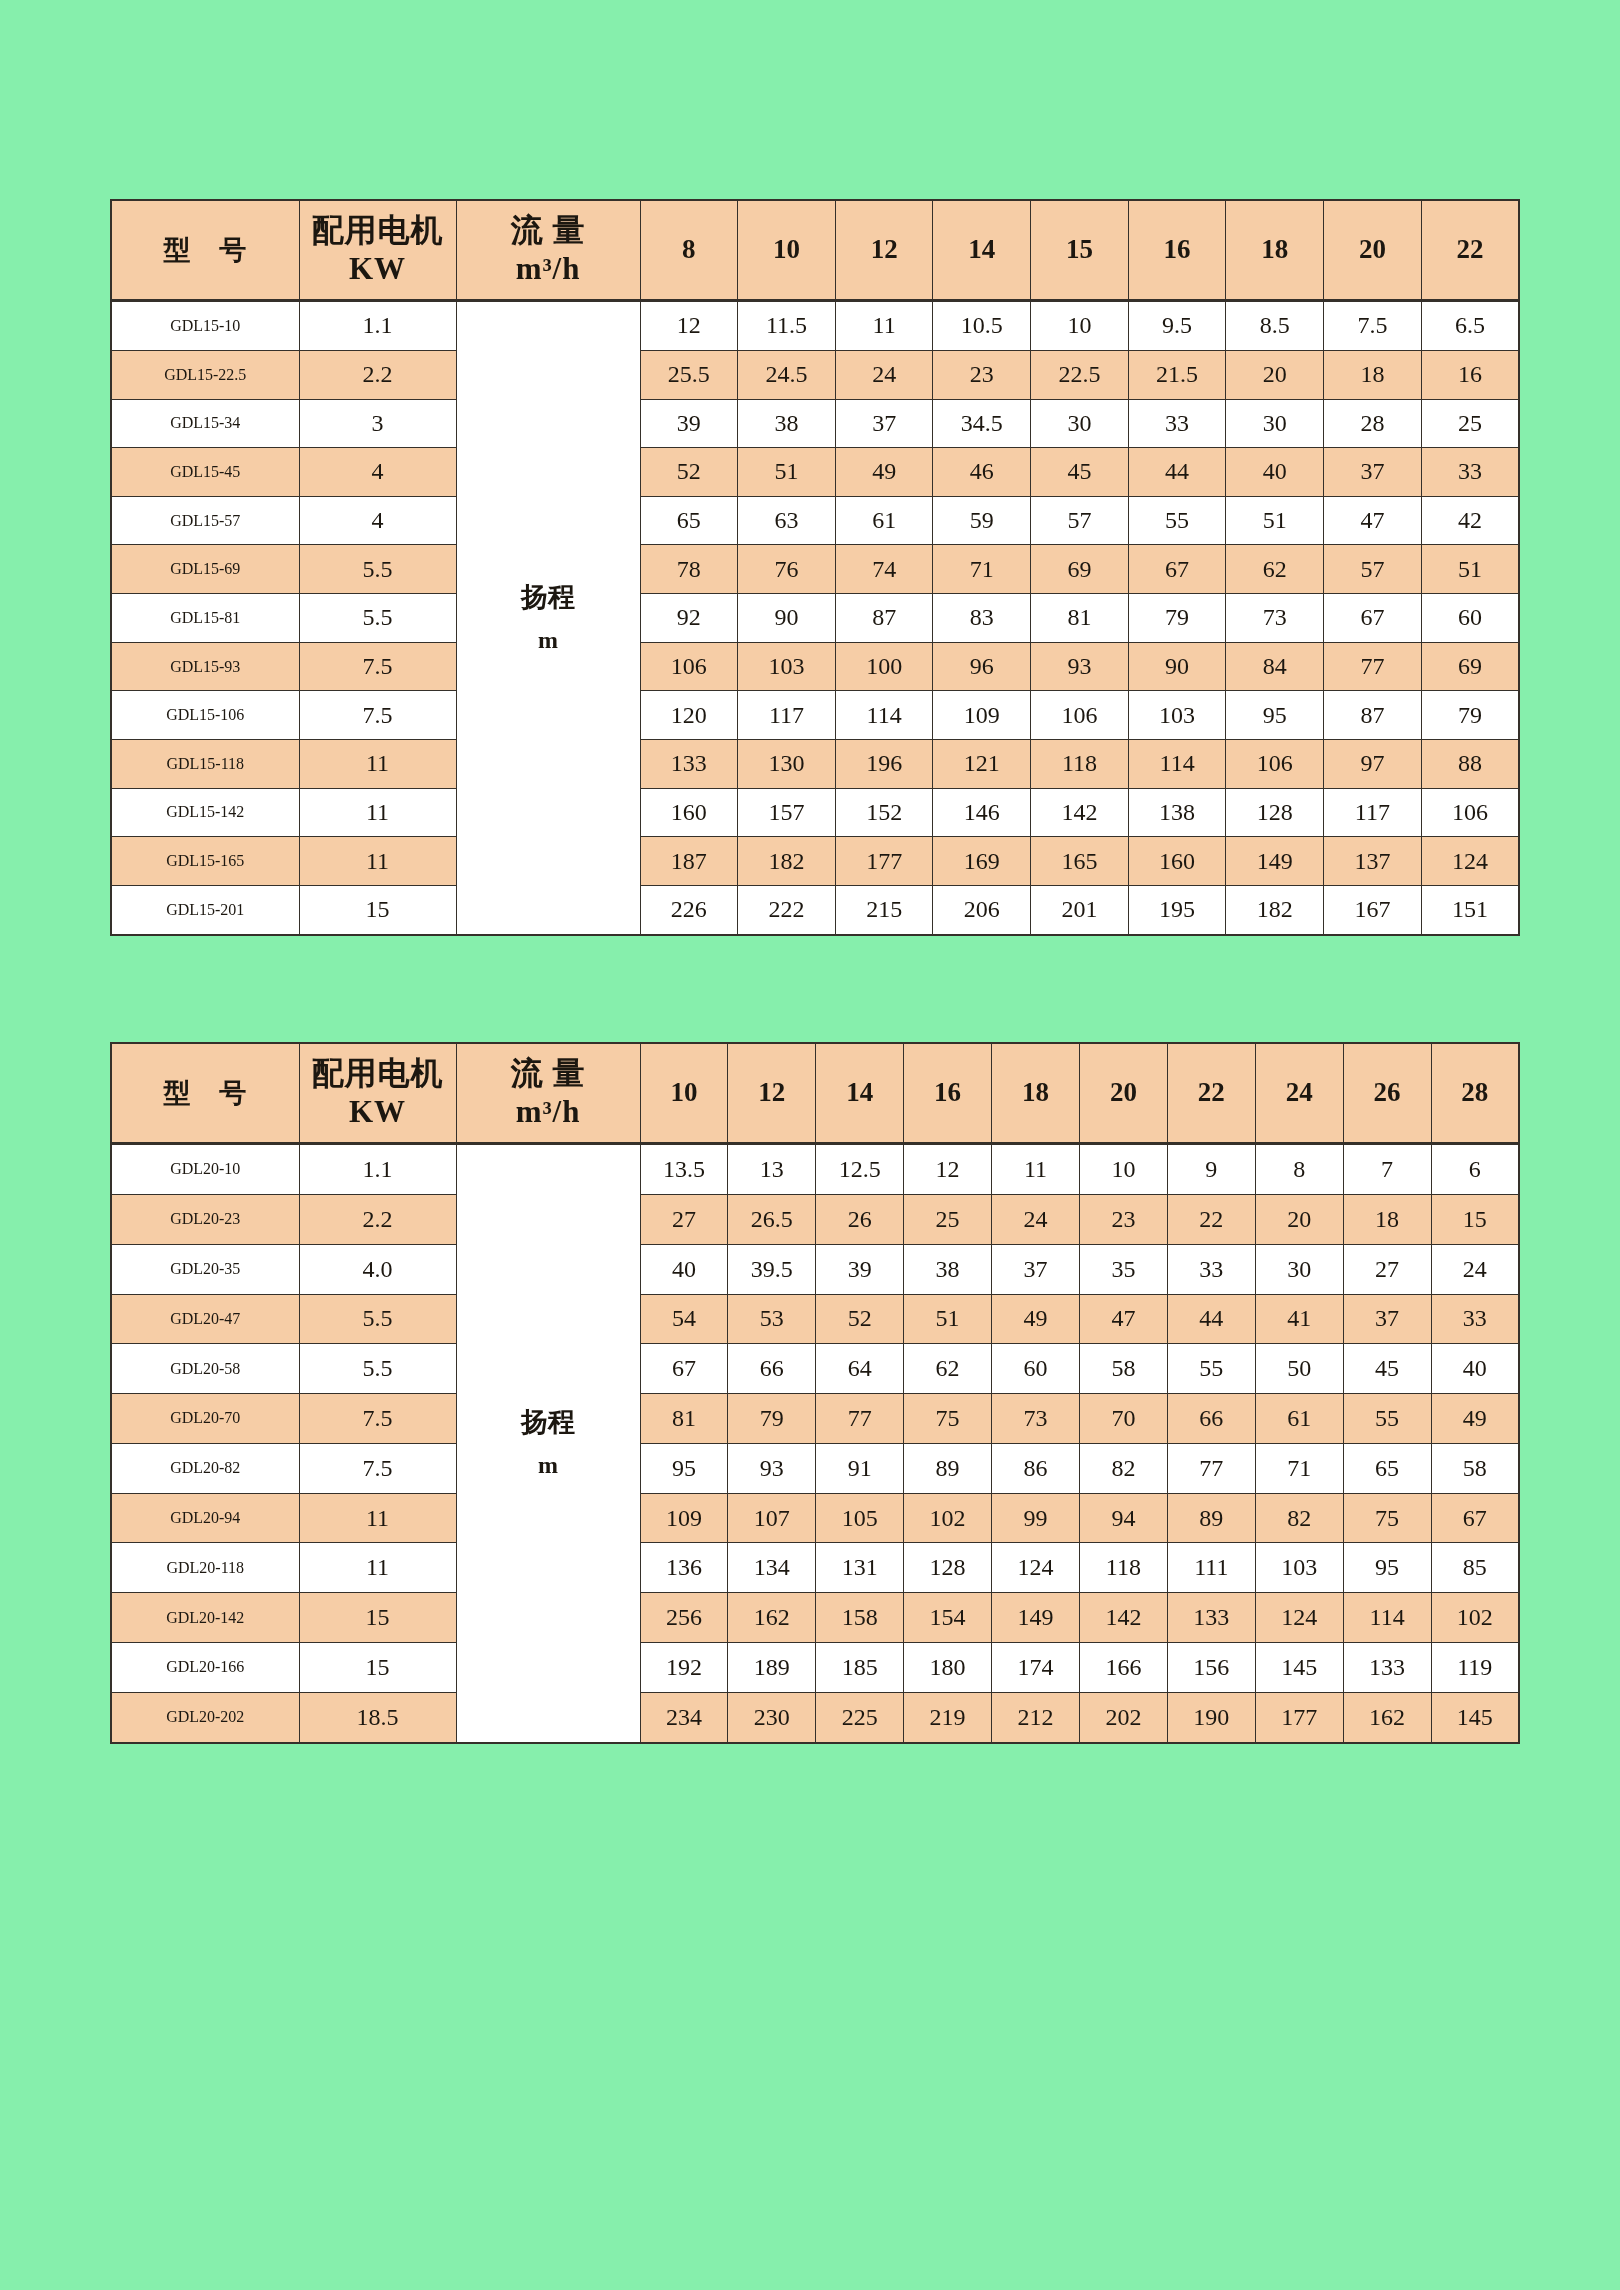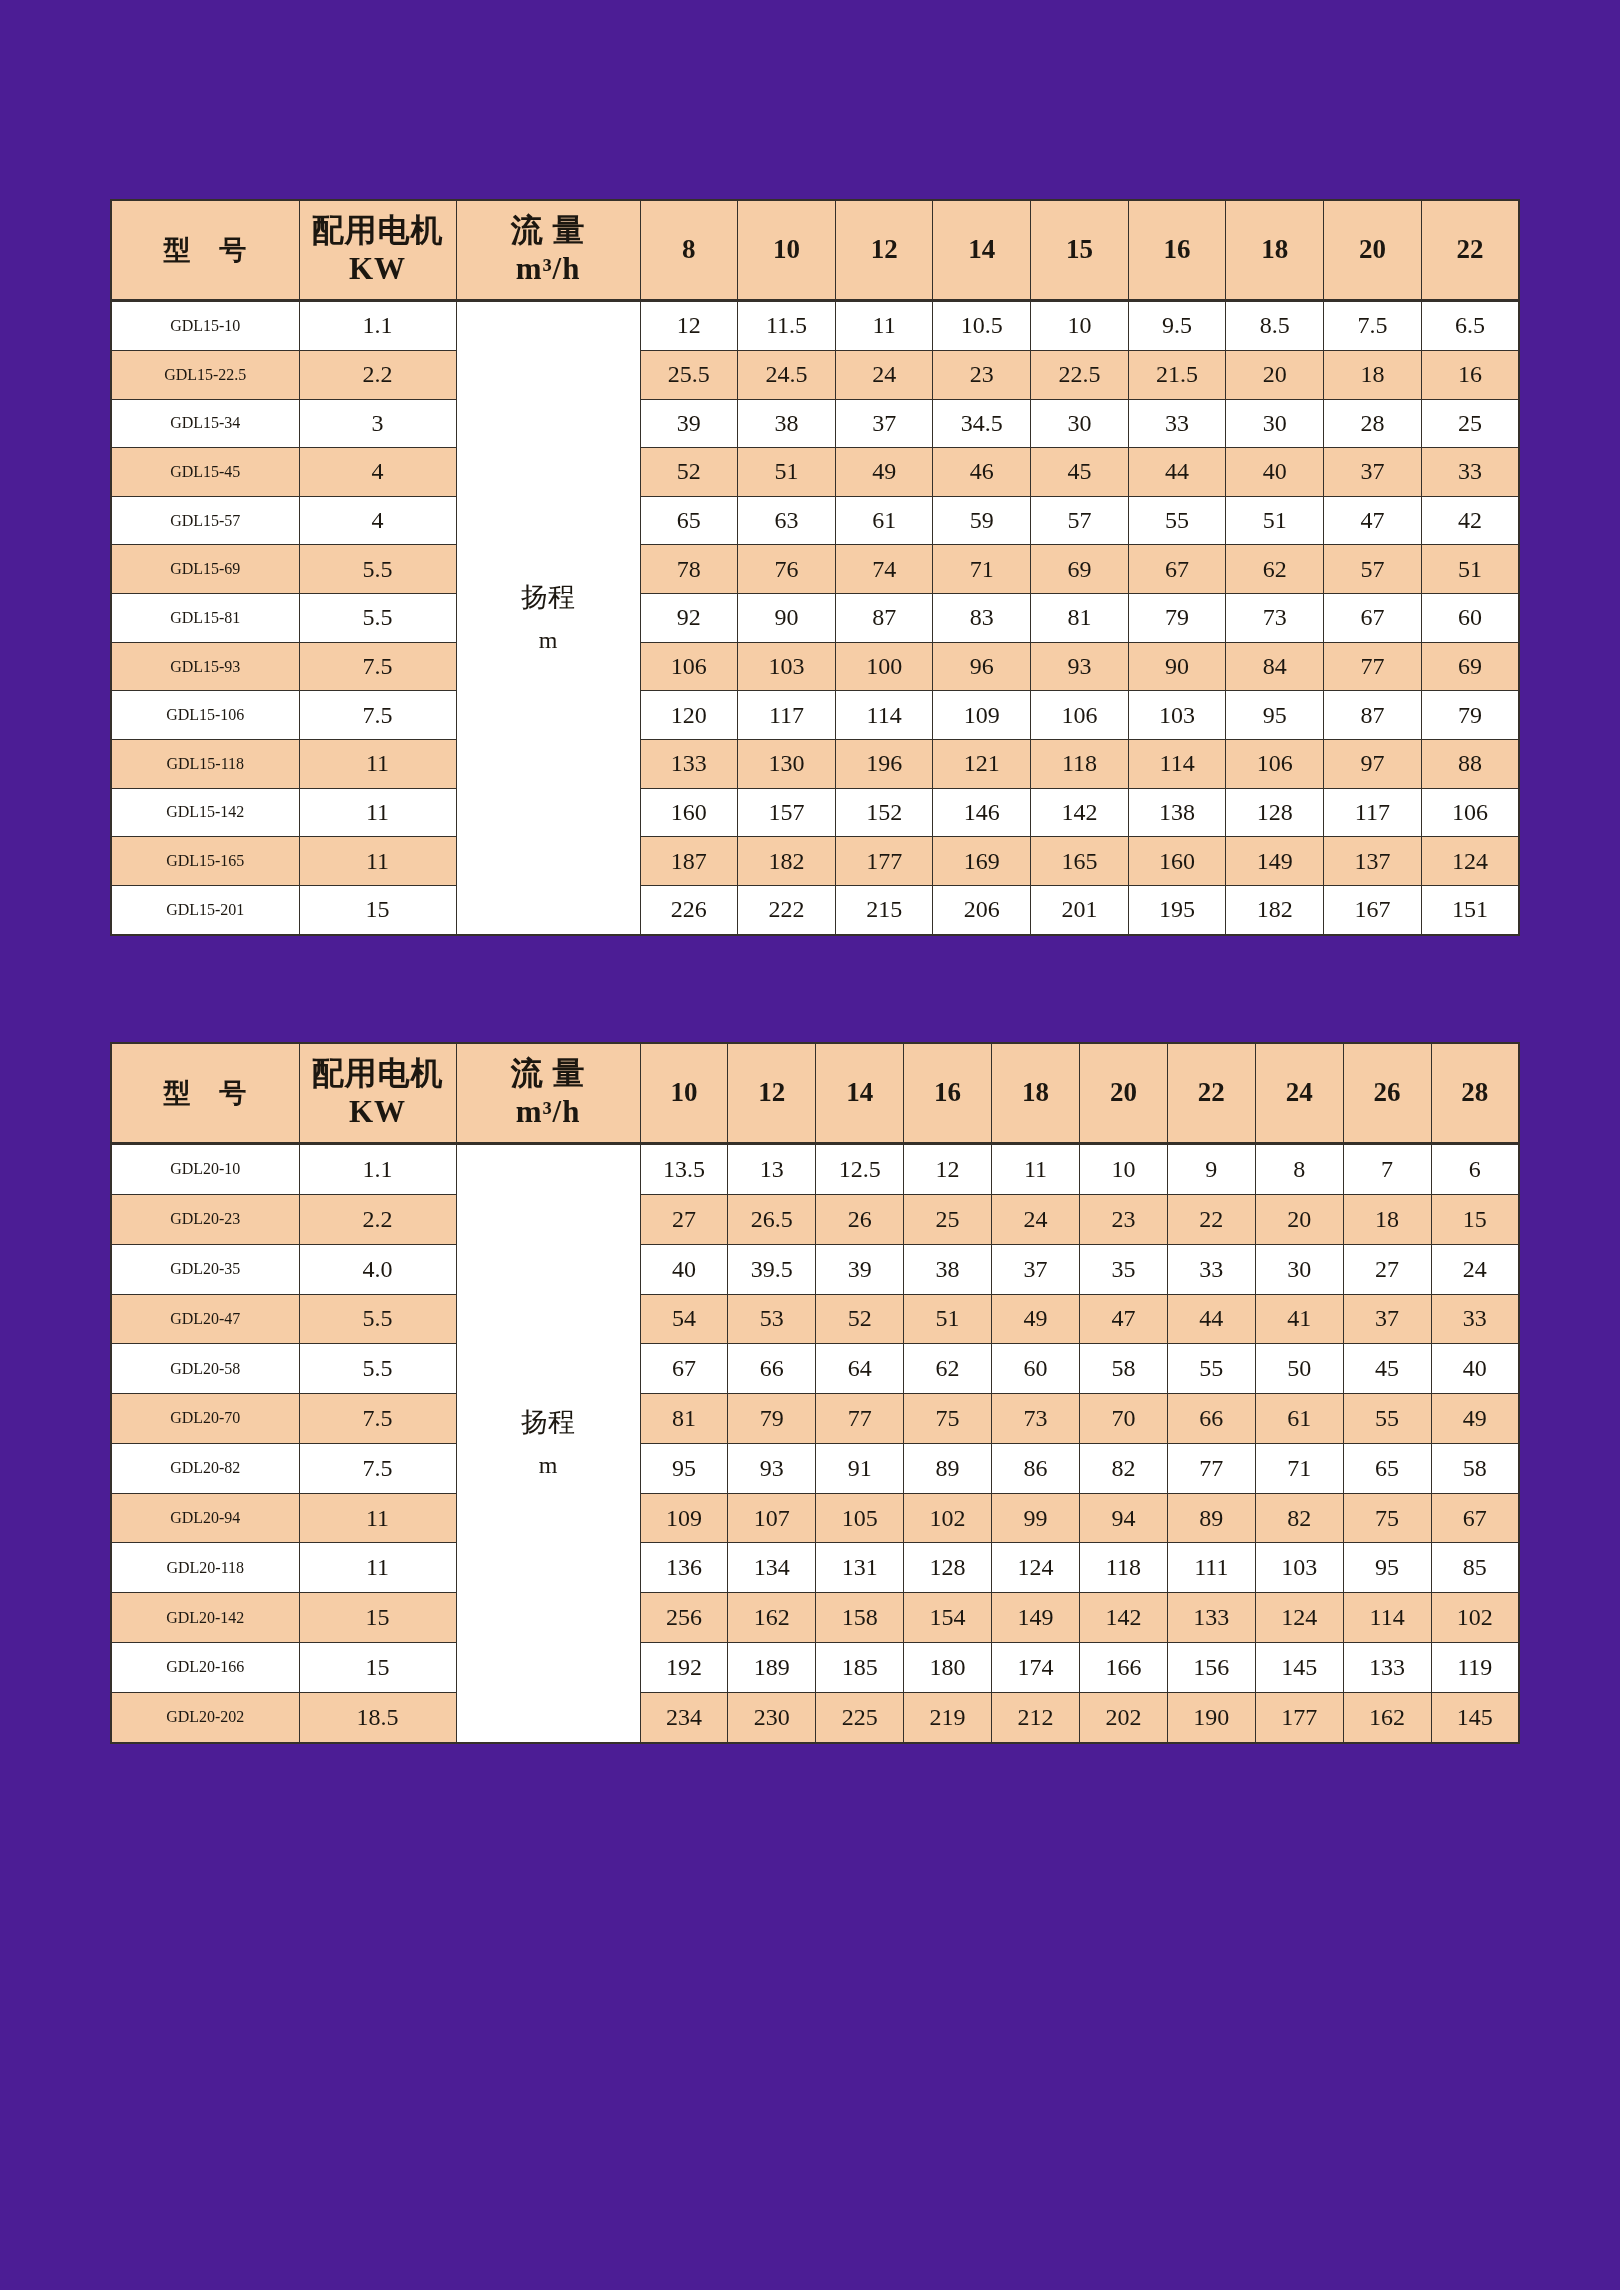--- a/index.html
+++ b/index.html
@@ -1,21 +1,21 @@
 <!DOCTYPE html>
 <html style="font-size:14.3px"><head>
 <meta charset="utf-8">
 <style>
   html,body{margin:0;padding:0;}
   body{
     width:1620px;height:2291px;background:#ffffff;
     font-family:"Liberation Serif","DejaVu Serif",serif;
     color:#1c1710;
   }
-  .sheet{position:relative;width:1620px;height:2291px;background:#4c1d95;overflow:hidden;}
+  .sheet{position:relative;width:1620px;height:2291px;background:#86efac;overflow:hidden;}
 
   table.pump-table{
     position:absolute;left:110px;width:1410px;
     border-collapse:collapse;table-layout:fixed;
     border:2.7px solid #35302a;
   }
   #table-0{top:199px;height:737px;}
   #table-1{top:1042px;height:702px;}
 
   .pump-table th,.pump-table td{
@@ -30,21 +30,21 @@
   }
   .pump-table thead tr{height:100px;}
   th.zh{font-size:27px;letter-spacing:0.9px;}
   th .l1{font-size:32px;line-height:1.25;}
   th .l2{font-size:31px;line-height:1.25;}
   th.num{font-size:27px;}
 
   .pump-table td{font-size:24px;background:#ffffff;}
   .pump-table tr.shaded td{background:#F6CDA6;}
   td.model-cell{font-size:16px;}
-  td.flow-body{background:#ffffff !important;font-weight:normal;}
+  td.flow-body{background:#ffffff !important;font-weight:bold;}
   td.flow-body .l1{font-size:27px;line-height:1.2;}
   td.flow-body .l2{font-size:24px;line-height:1.2;margin-top:12.5px;}
 </style>
 </head>
 <body>
 
 <div class="sheet">
   <table class="pump-table" id="table-0">
       <colgroup>
         <col style="width:188px">

